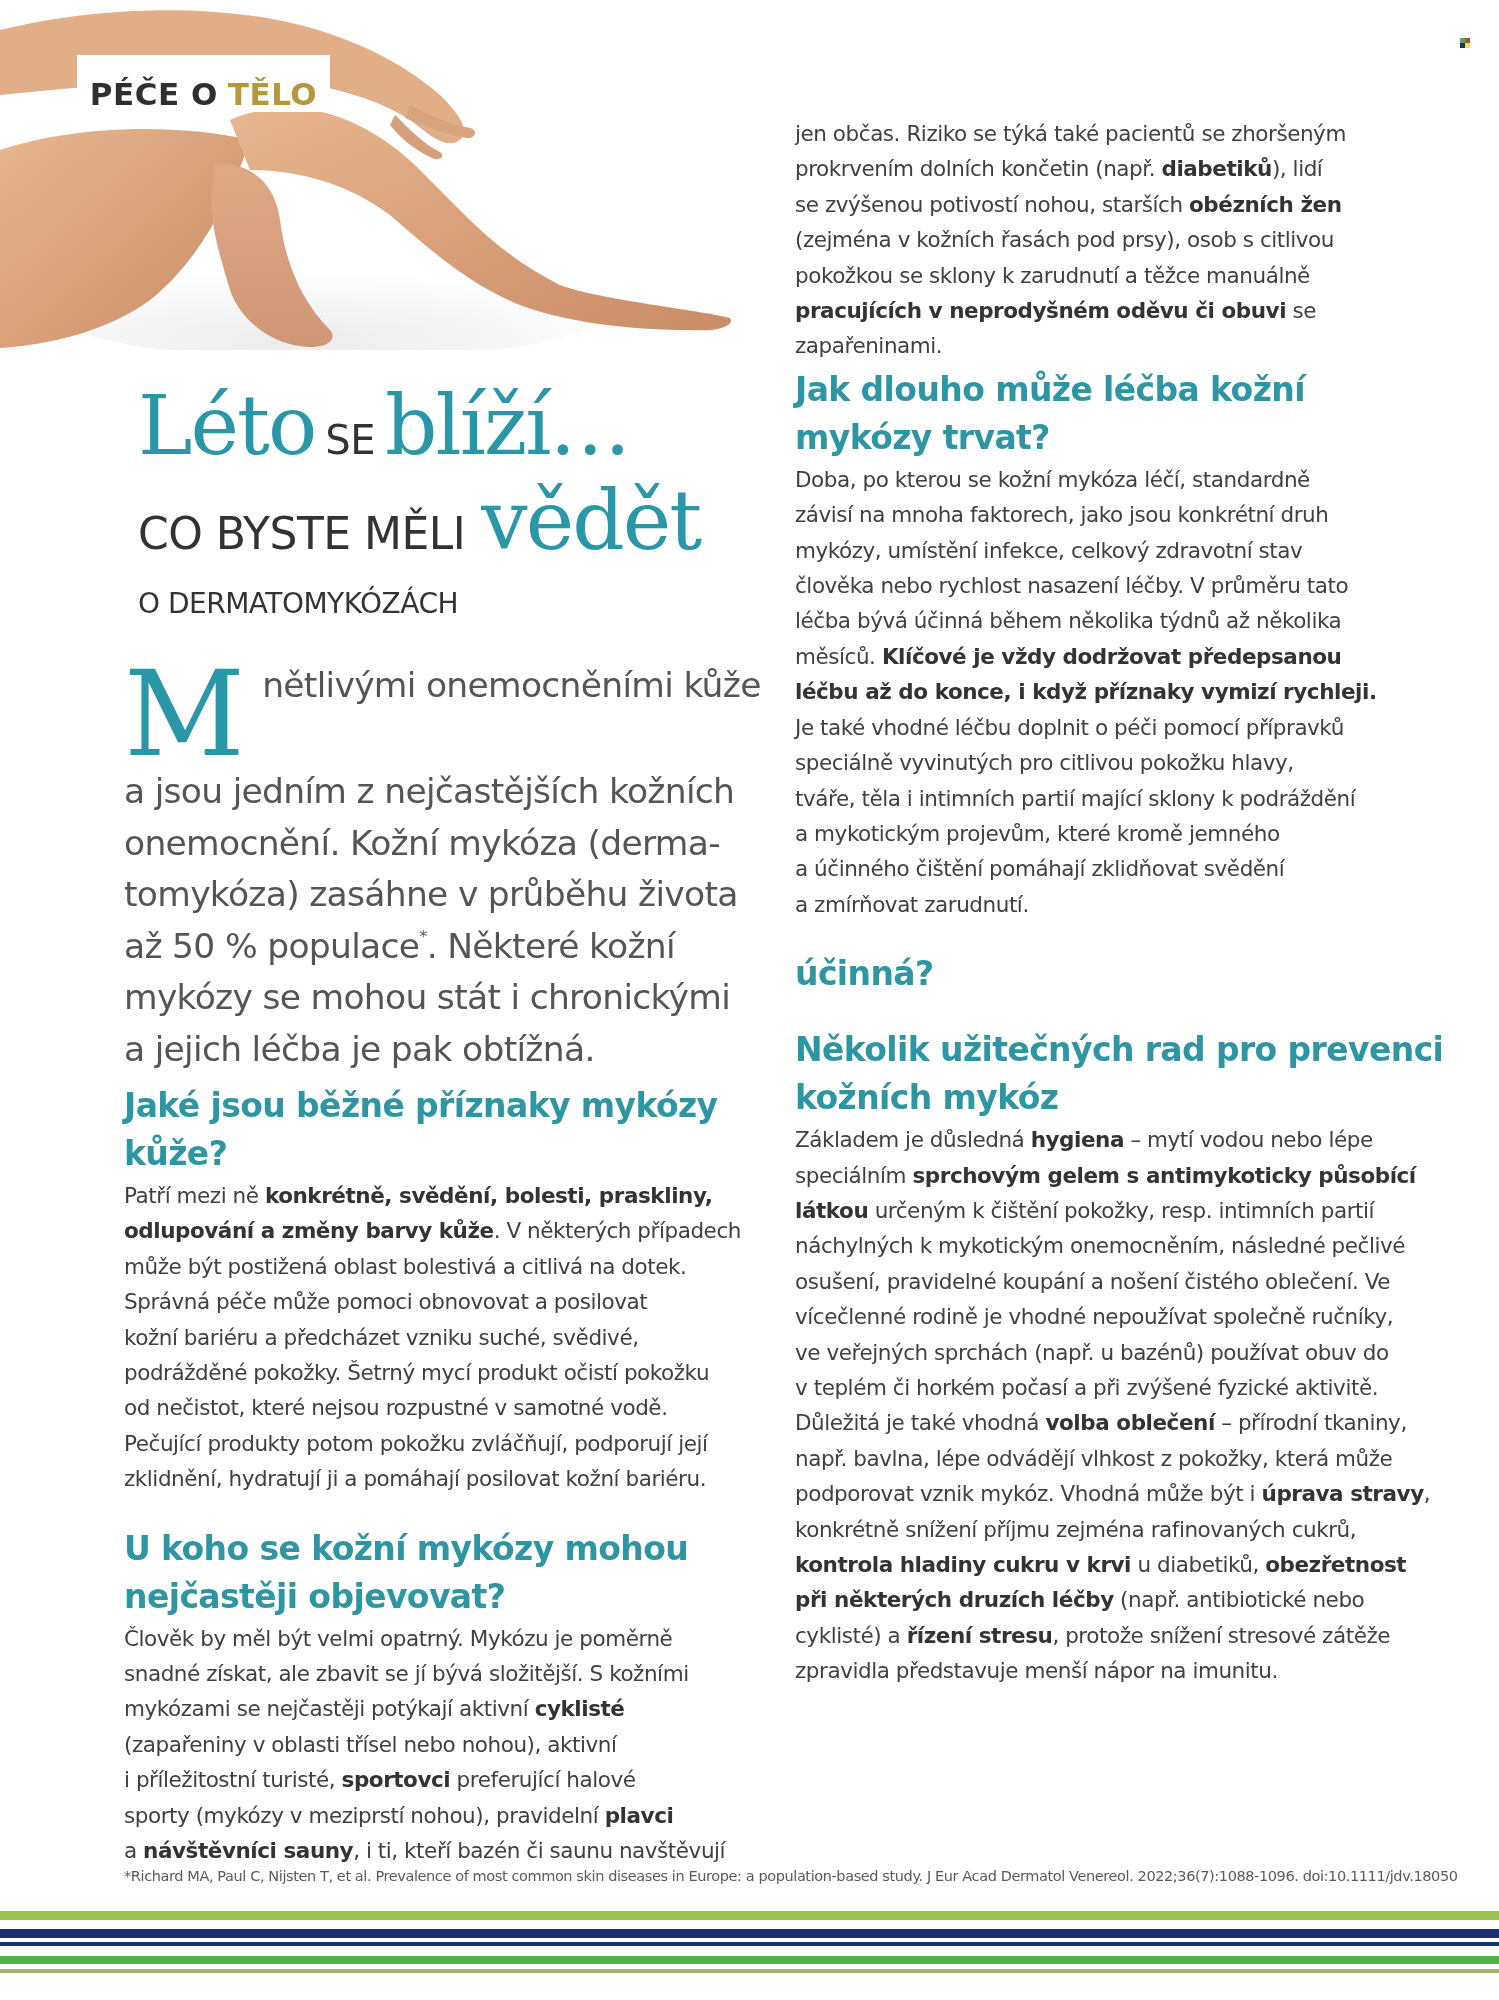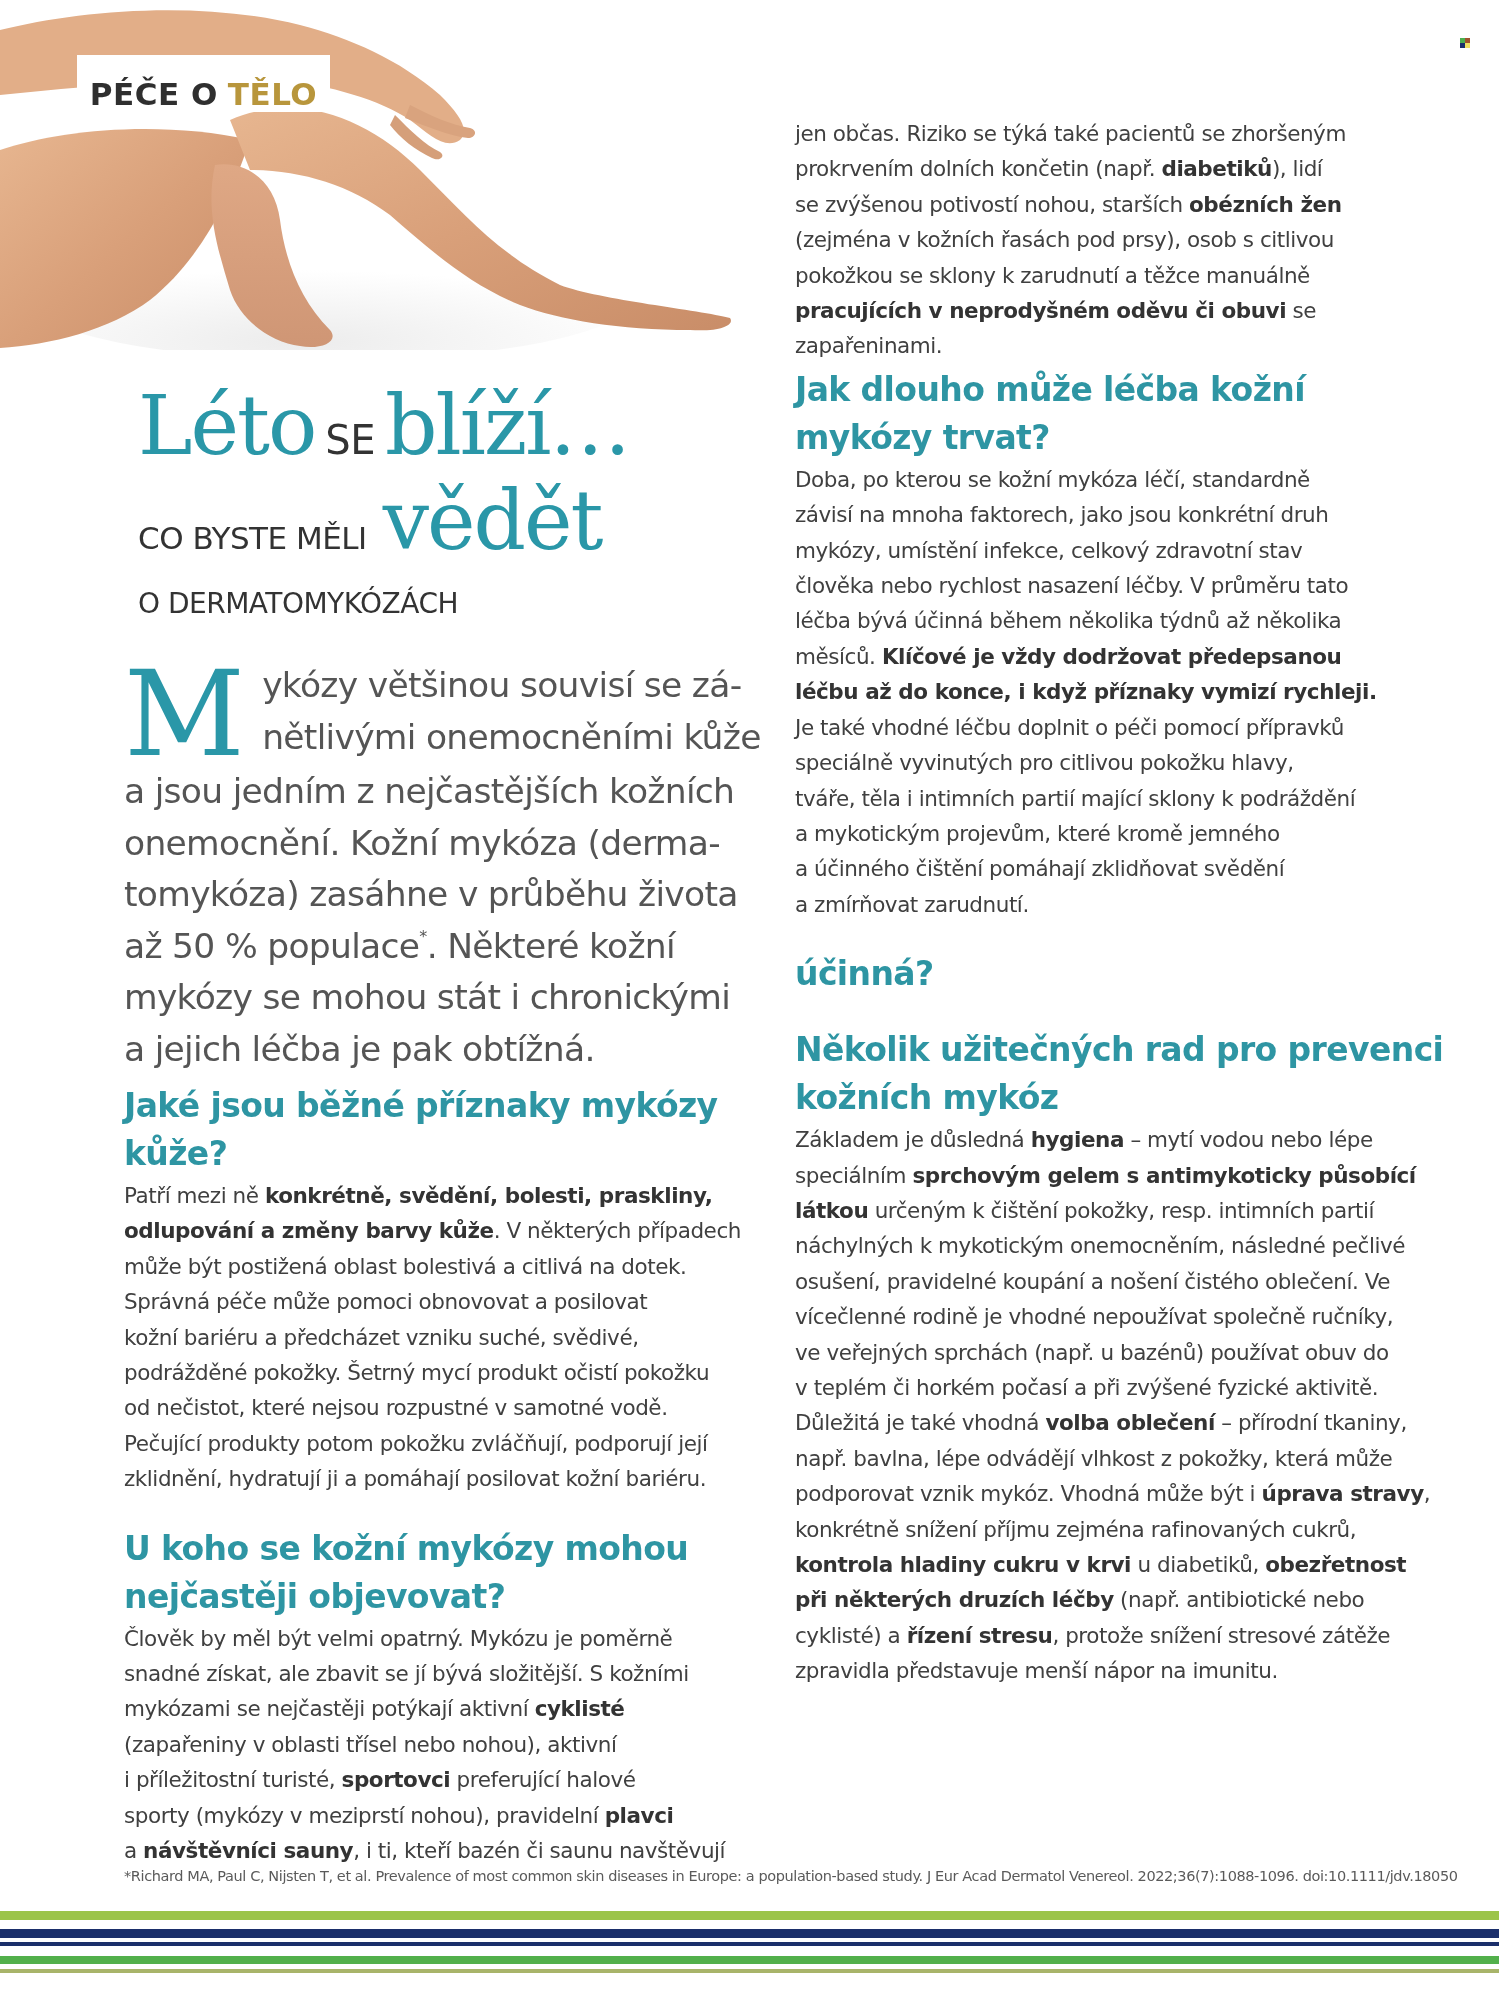--- a/index.html
+++ b/index.html
@@ -20,21 +20,21 @@
 
   .corner-mark { position: absolute; left: 1460px; top: 38px; width: 10px; height: 10px; }
   .corner-mark span { position: absolute; width: 5px; height: 5px; }
 
   
   .title { position: absolute; left: 138px; text-align: right; }
   .t1 { top: 385px; }
   .t2 { top: 480px; }
   .t3 { top: 590px; }
   .serif-teal { font-family: "DejaVu Serif", serif; color: #2a97a8; font-size: 82px; letter-spacing: -2px; line-height: 1; font-weight: normal; }
-  .sans-dark { font-family: "DejaVu Sans", sans-serif; color: #333333; font-size: 31px; line-height: 1; letter-spacing: -0.5px; }
+  .sans-dark { font-family: "DejaVu Sans", sans-serif; color: #333333; font-size: 44px; line-height: 1; letter-spacing: -0.5px; }
   .t1 .sans-dark { font-size: 40px; margin: 0 10px; }
   .t2 .serif-teal { margin-left: 16px; }
   .t3 .sans-dark { font-size: 28px; }
 
   
   .intro {
     position: absolute; left: 124px; top: 660px; width: 620px;
     font-size: 34.5px; line-height: 51.6px; color: #555555; letter-spacing: -0.7px;
   }
   .dropcap {
@@ -120,21 +120,20 @@
 </div>
 <div class="title t2">
   <span class="sans-dark">CO BYSTE MĚLI</span><span class="serif-teal">vědět</span>
 </div>
 <div class="title t3">
   <span class="sans-dark">O DERMATOMYKÓZÁCH</span>
 </div>
 
 <div class="intro">
   <span class="dropcap">M</span>
-  <span class="line">ykózy většinou souvisí se zá-</span>
   <span class="line">nětlivými onemocněními kůže</span>
   <span class="line" style="clear:both">a jsou jedním z nejčastějších kožních</span>
   <span class="line">onemocnění. Kožní mykóza (derma-</span>
   <span class="line">tomykóza) zasáhne v průběhu života</span>
   <span class="line"><span>až 50 % populace</span><sup>*</sup><span>. Některé kožní</span></span>
   <span class="line">mykózy se mohou stát i chronickými</span>
   <span class="line">a jejich léčba je pak obtížná.</span>
 </div>
 
 <div class="col col-left">

